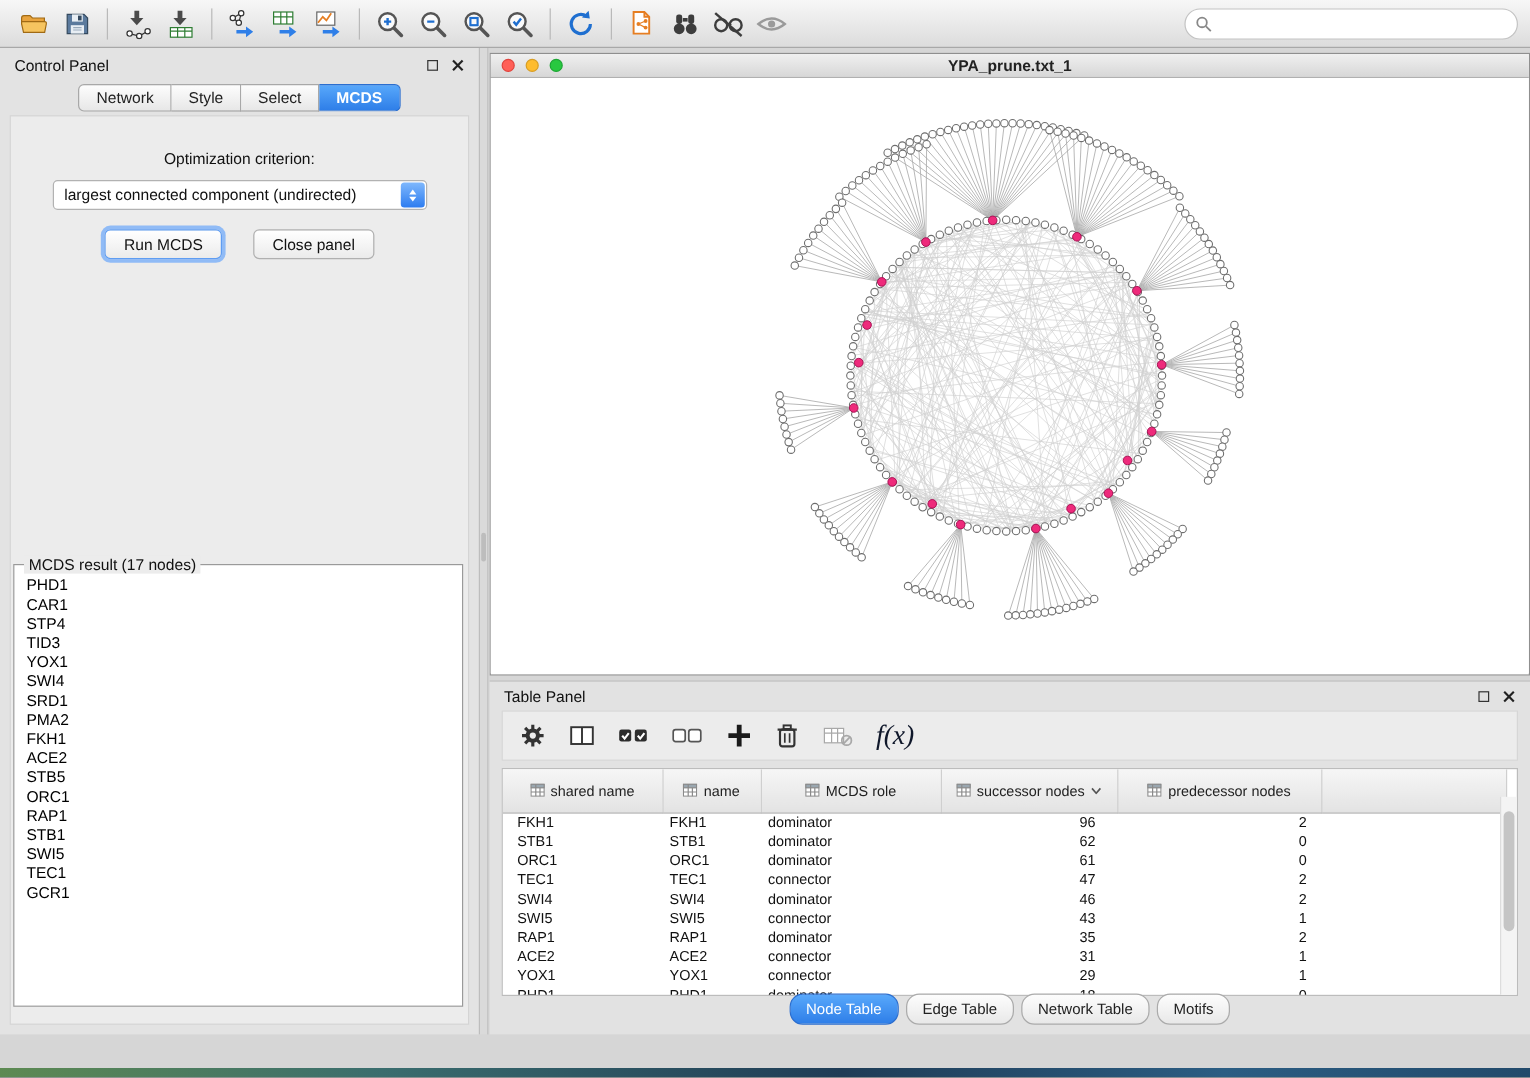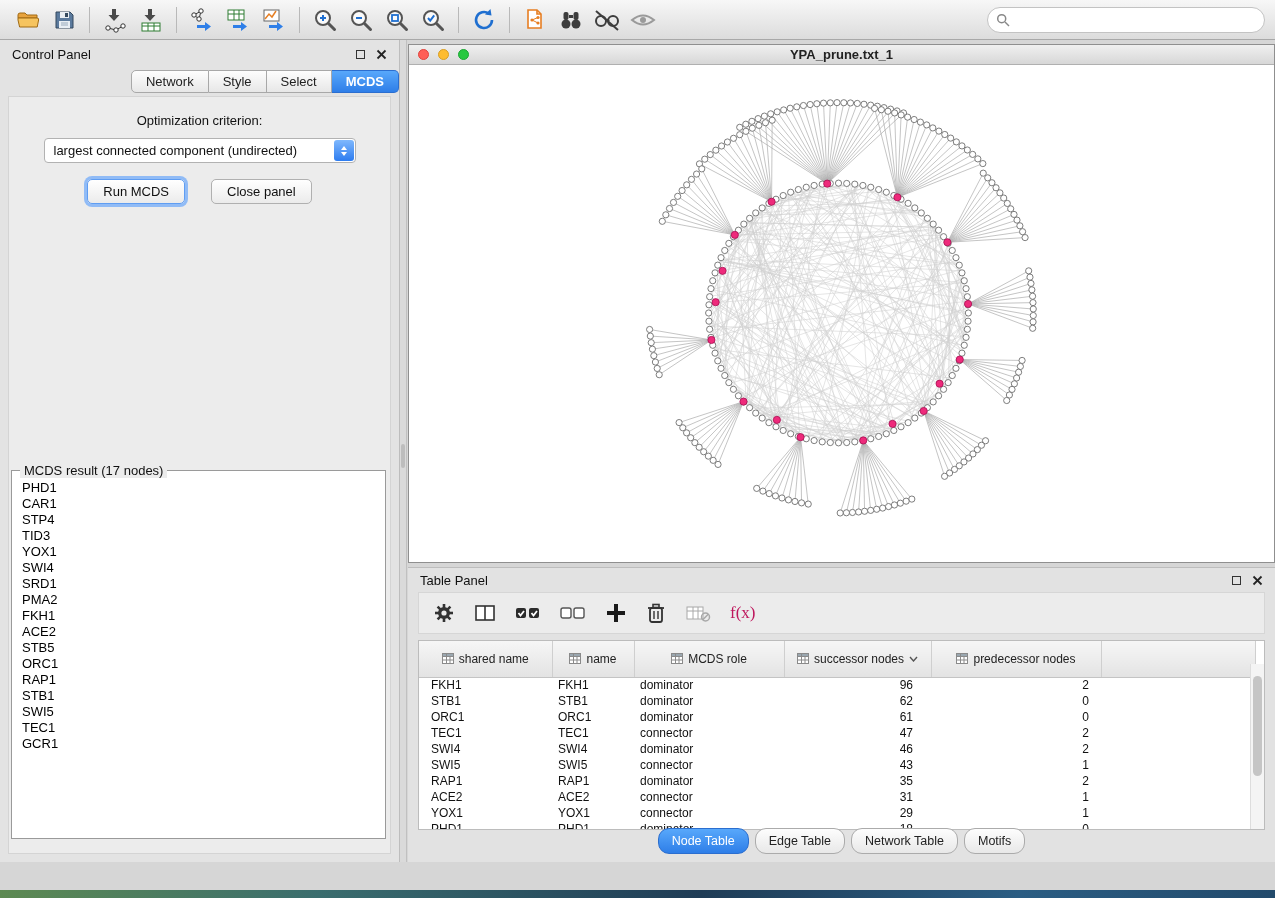--- a/index.html
+++ b/index.html
@@ -21,29 +21,29 @@
 
   
   .main { position:absolute; left:0; top:40px; right:0; height:822px; background:#d6d6d6; }
 
   
   .control-panel { position:absolute; left:0; top:0; width:400px; height:822px;
     background:#e3e3e3; border-right:1px solid #bdbdbd; }
   .cp-header { height:28px; display:flex; align-items:center; padding:0 12px; font-size:13px; color:#111; }
   .win-icons { margin-left:auto; display:flex; gap:11px; align-items:center; }
   .float-ic { width:9px; height:9px; border:1.5px solid #333; display:inline-block; }
-  .cp-tabs { display:flex; justify-content:flex-end; margin-top:2px; }
+  .cp-tabs { display:flex; justify-content:center; margin-top:2px; }
   .cptab { font-size:13px; padding:3px 14px; background:linear-gradient(#fdfdfd,#e7e7e7);
     border:1px solid #a8a8a8; border-left:none; color:#222; cursor:pointer; }
   .cptab:first-child { border-left:1px solid #a8a8a8; border-radius:5px 0 0 5px; }
   .cptab:last-child { border-radius:0 5px 5px 0; }
   .cptab.selected { background:linear-gradient(#58a8fb,#2e7ee8); color:#fff; border-color:#2b6ecf; font-weight:bold; }
   .cp-content { position:absolute; left:8px; right:8px; top:56px; bottom:8px;
     background:#ececec; border:1px solid #d4d4d4; }
-  .opt-label { text-align:center; margin-top:16px; font-size:13px; color:#111; }
+  .opt-label { text-align:center; margin-top:28px; font-size:13px; color:#111; }
   .combo { margin:10px auto 0; width:312px; height:25px; background:#fff; border:1px solid #b2b2b2;
     border-radius:4px; display:flex; align-items:center; font-size:13px; color:#111;
     padding-left:9px; position:relative; cursor:pointer; }
   .combo-btn { position:absolute; right:1px; top:1px; bottom:1px; width:20px; border-radius:3px;
     background:linear-gradient(#7fb8fd,#2d7cf0); display:flex; flex-direction:column;
     align-items:center; justify-content:center; gap:2px; }
   .combo-btn i { width:0; height:0; border-left:3.5px solid transparent; border-right:3.5px solid transparent; display:block; }
   .combo-btn i.up { border-bottom:4.5px solid #fff; }
   .combo-btn i.dn { border-top:4.5px solid #fff; }
   .btn-row { display:flex; justify-content:center; gap:26px; margin-top:16px; }
@@ -74,21 +74,21 @@
   .net-title { position:absolute; left:0; right:0; text-align:center; font-size:13px; font-weight:bold; color:#222; pointer-events:none; }
   .net-canvas { height:496px; background:#fff; }
 
   
   .table-panel { position:absolute; left:0; right:0; top:527px; bottom:0;
     background:#e2e2e2; border-top:1px solid #bdbdbd; }
   .tp-header { height:24px; display:flex; align-items:center; padding:0 12px; font-size:13px; color:#111; }
   .tp-toolbar { height:42px; margin:0 10px; display:flex; align-items:center; gap:19px;
     padding-left:14px; background:#ececec; border:1px solid #d6d6d6; }
   .tpi { border:none; background:transparent; padding:0; display:flex; align-items:center; cursor:pointer; }
-  .fx { font-family:"Liberation Serif", serif; font-size:17px; color:#be185d; }
+  .fx { font-family:"Liberation Serif", serif; font-style:italic; font-size:23px; color:#0f172a; }
   .tp-tablewrap { position:absolute; left:10px; right:10px; top:72px; height:190px;
     background:#fff; border:1px solid #bcbcbc; overflow:hidden; }
   table.node-table { border-collapse:collapse; table-layout:fixed; width:836px; }
   .node-table th { height:36px; background:linear-gradient(#f6f6f6,#e3e3e3);
     border-right:1px solid #cfcfcf; border-bottom:1px solid #c4c4c4;
     font-weight:normal; font-size:12px; color:#222; padding:0; }
   .hwrap { display:flex; align-items:center; justify-content:center; gap:5px; }
   .node-table td { height:16px; font-size:12px; color:#111; padding:0 6px; white-space:nowrap; overflow:hidden; }
   .node-table td.c0 { padding-left:12px; }
   .node-table td.c3 { text-align:right; padding-right:18px; }

